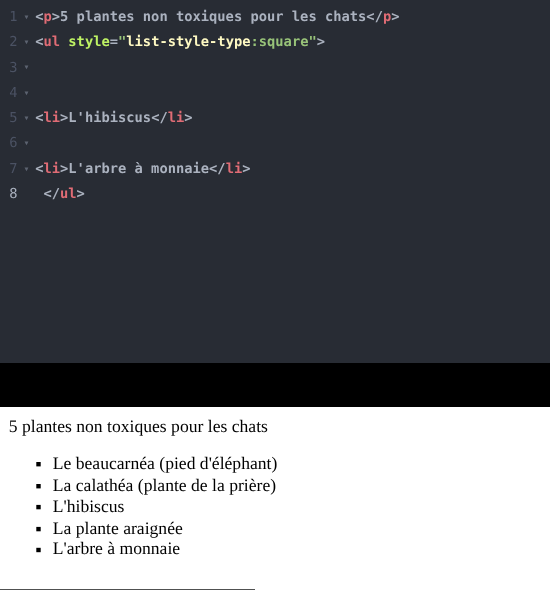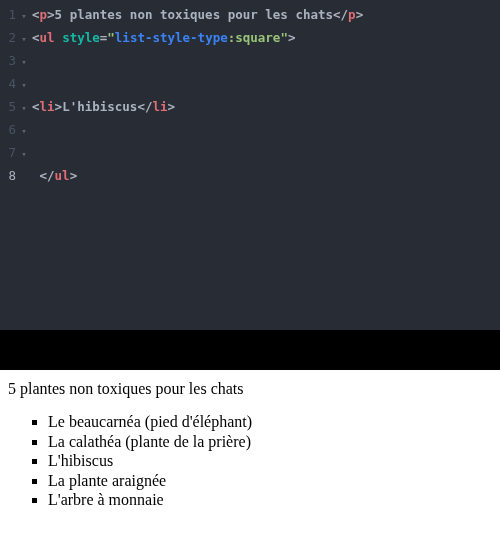--- a/index.html
+++ b/index.html
@@ -32,23 +32,23 @@
     font-size: 9px;
     padding-top: 2px;
     text-align: center;
     user-select: none;
     flex-shrink: 0;
   }
   .code { white-space: pre; padding-left: 2px; font-weight: bold; }
   .active .gutter { color: #abb2bf; }
   .tag   { color: #e06c75; }
   .punct { color: #abb2bf; }
-  .attr  { color: #14b8a6; }
+  .attr  { color: #bef264; }
   .str   { color: #98c379; }
-  .strprop { color: #3b82f6; }
+  .strprop { color: #fef9c3; }
   .txt   { color: #abb2bf; }
 
   .divider { height: 40px; background: #000; }
 
   .preview {
     background: #fff;
     color: #000;
     font-family: "Times New Roman", Times, serif;
     font-size: 16px;
     padding: 10px 8px 24px 8px;
@@ -85,20 +85,21 @@
       <span class="fold">▾</span>
       <span class="code"><span class="punct">&lt;</span><span class="tag">li</span><span class="punct">&gt;</span><span class="txt">L'hibiscus</span><span class="punct">&lt;/</span><span class="tag">li</span><span class="punct">&gt;</span></span>
     </div>
     <div class="line">
       <span class="gutter">6</span>
       <span class="fold">▾</span>
     </div>
     <div class="line">
       <span class="gutter">7</span>
       <span class="fold">▾</span>
+      <span class="code"><span class="punct">&lt;</span><span class="tag">li</span><span class="punct">&gt;</span><span class="txt">L'arbre à monnaie</span><span class="punct">&lt;/</span><span class="tag">li</span><span class="punct">&gt;</span></span>
     </div>
     <div class="line active">
       <span class="gutter">8</span>
       <span class="fold"></span>
       <span class="code"><span class="txt"> </span><span class="punct">&lt;/</span><span class="tag">ul</span><span class="punct">&gt;</span></span>
     </div>
   </div>
 <div class="divider"></div>
 <div class="preview">
   <p>5 plantes non toxiques pour les chats</p>

